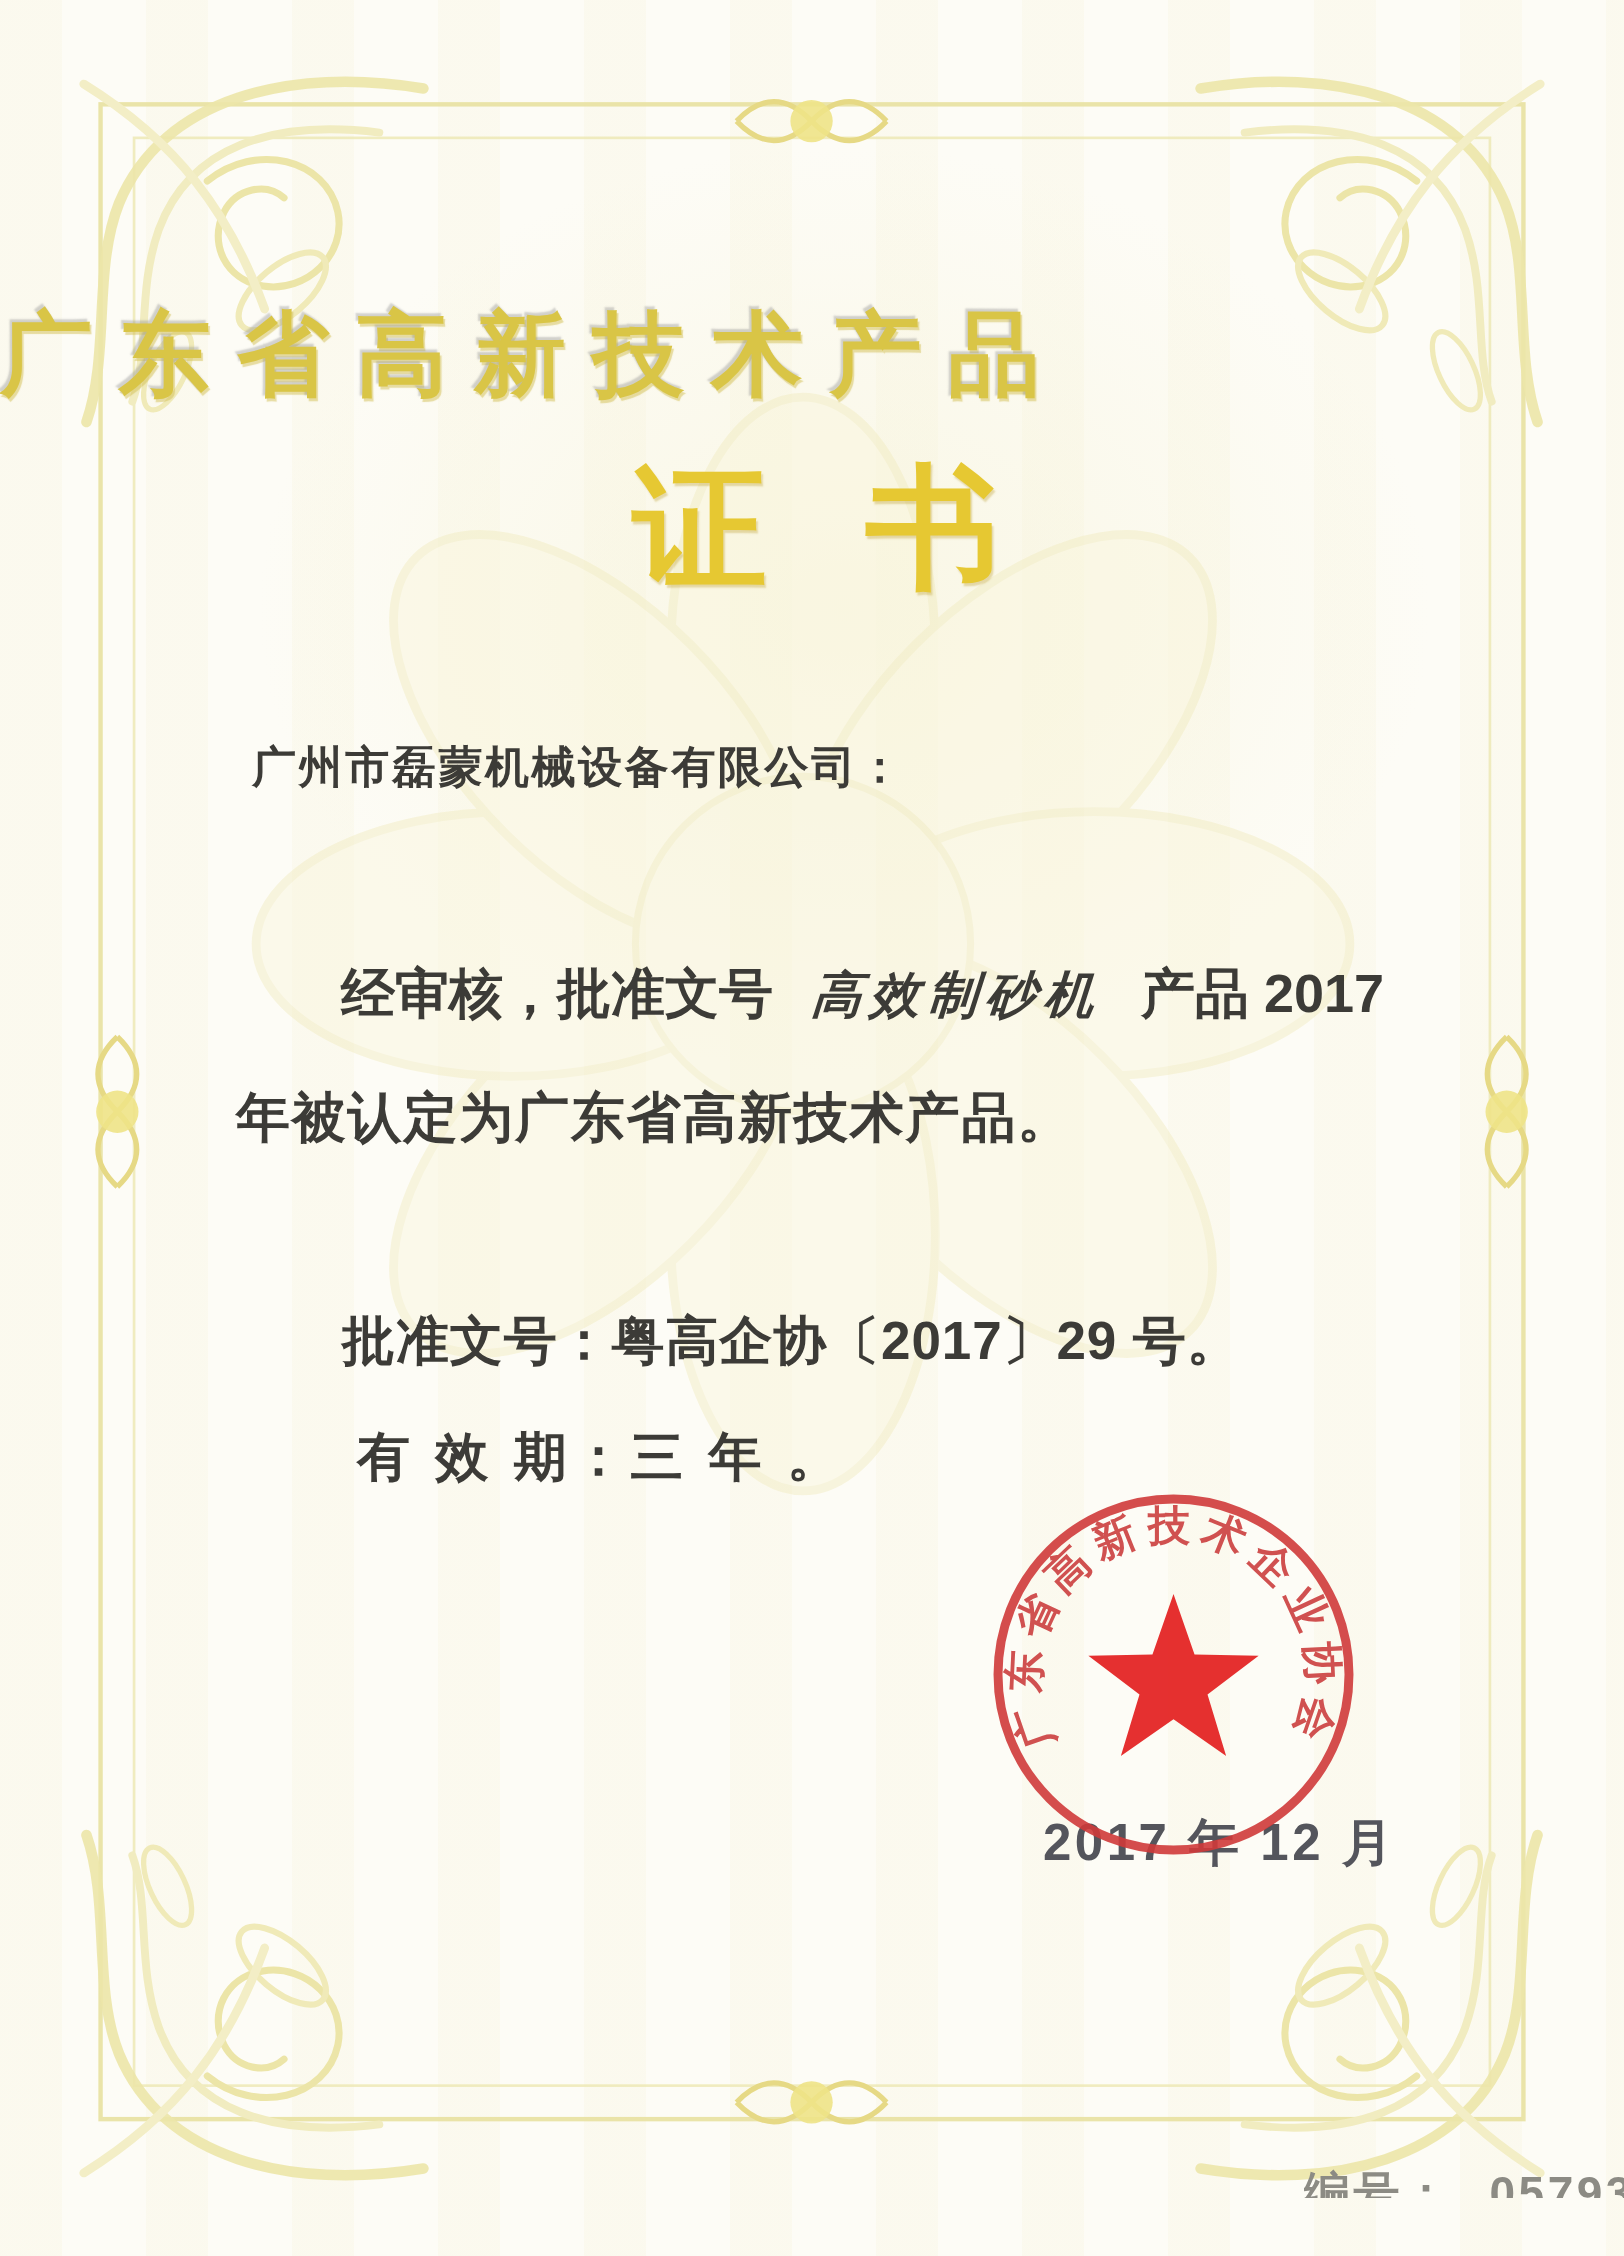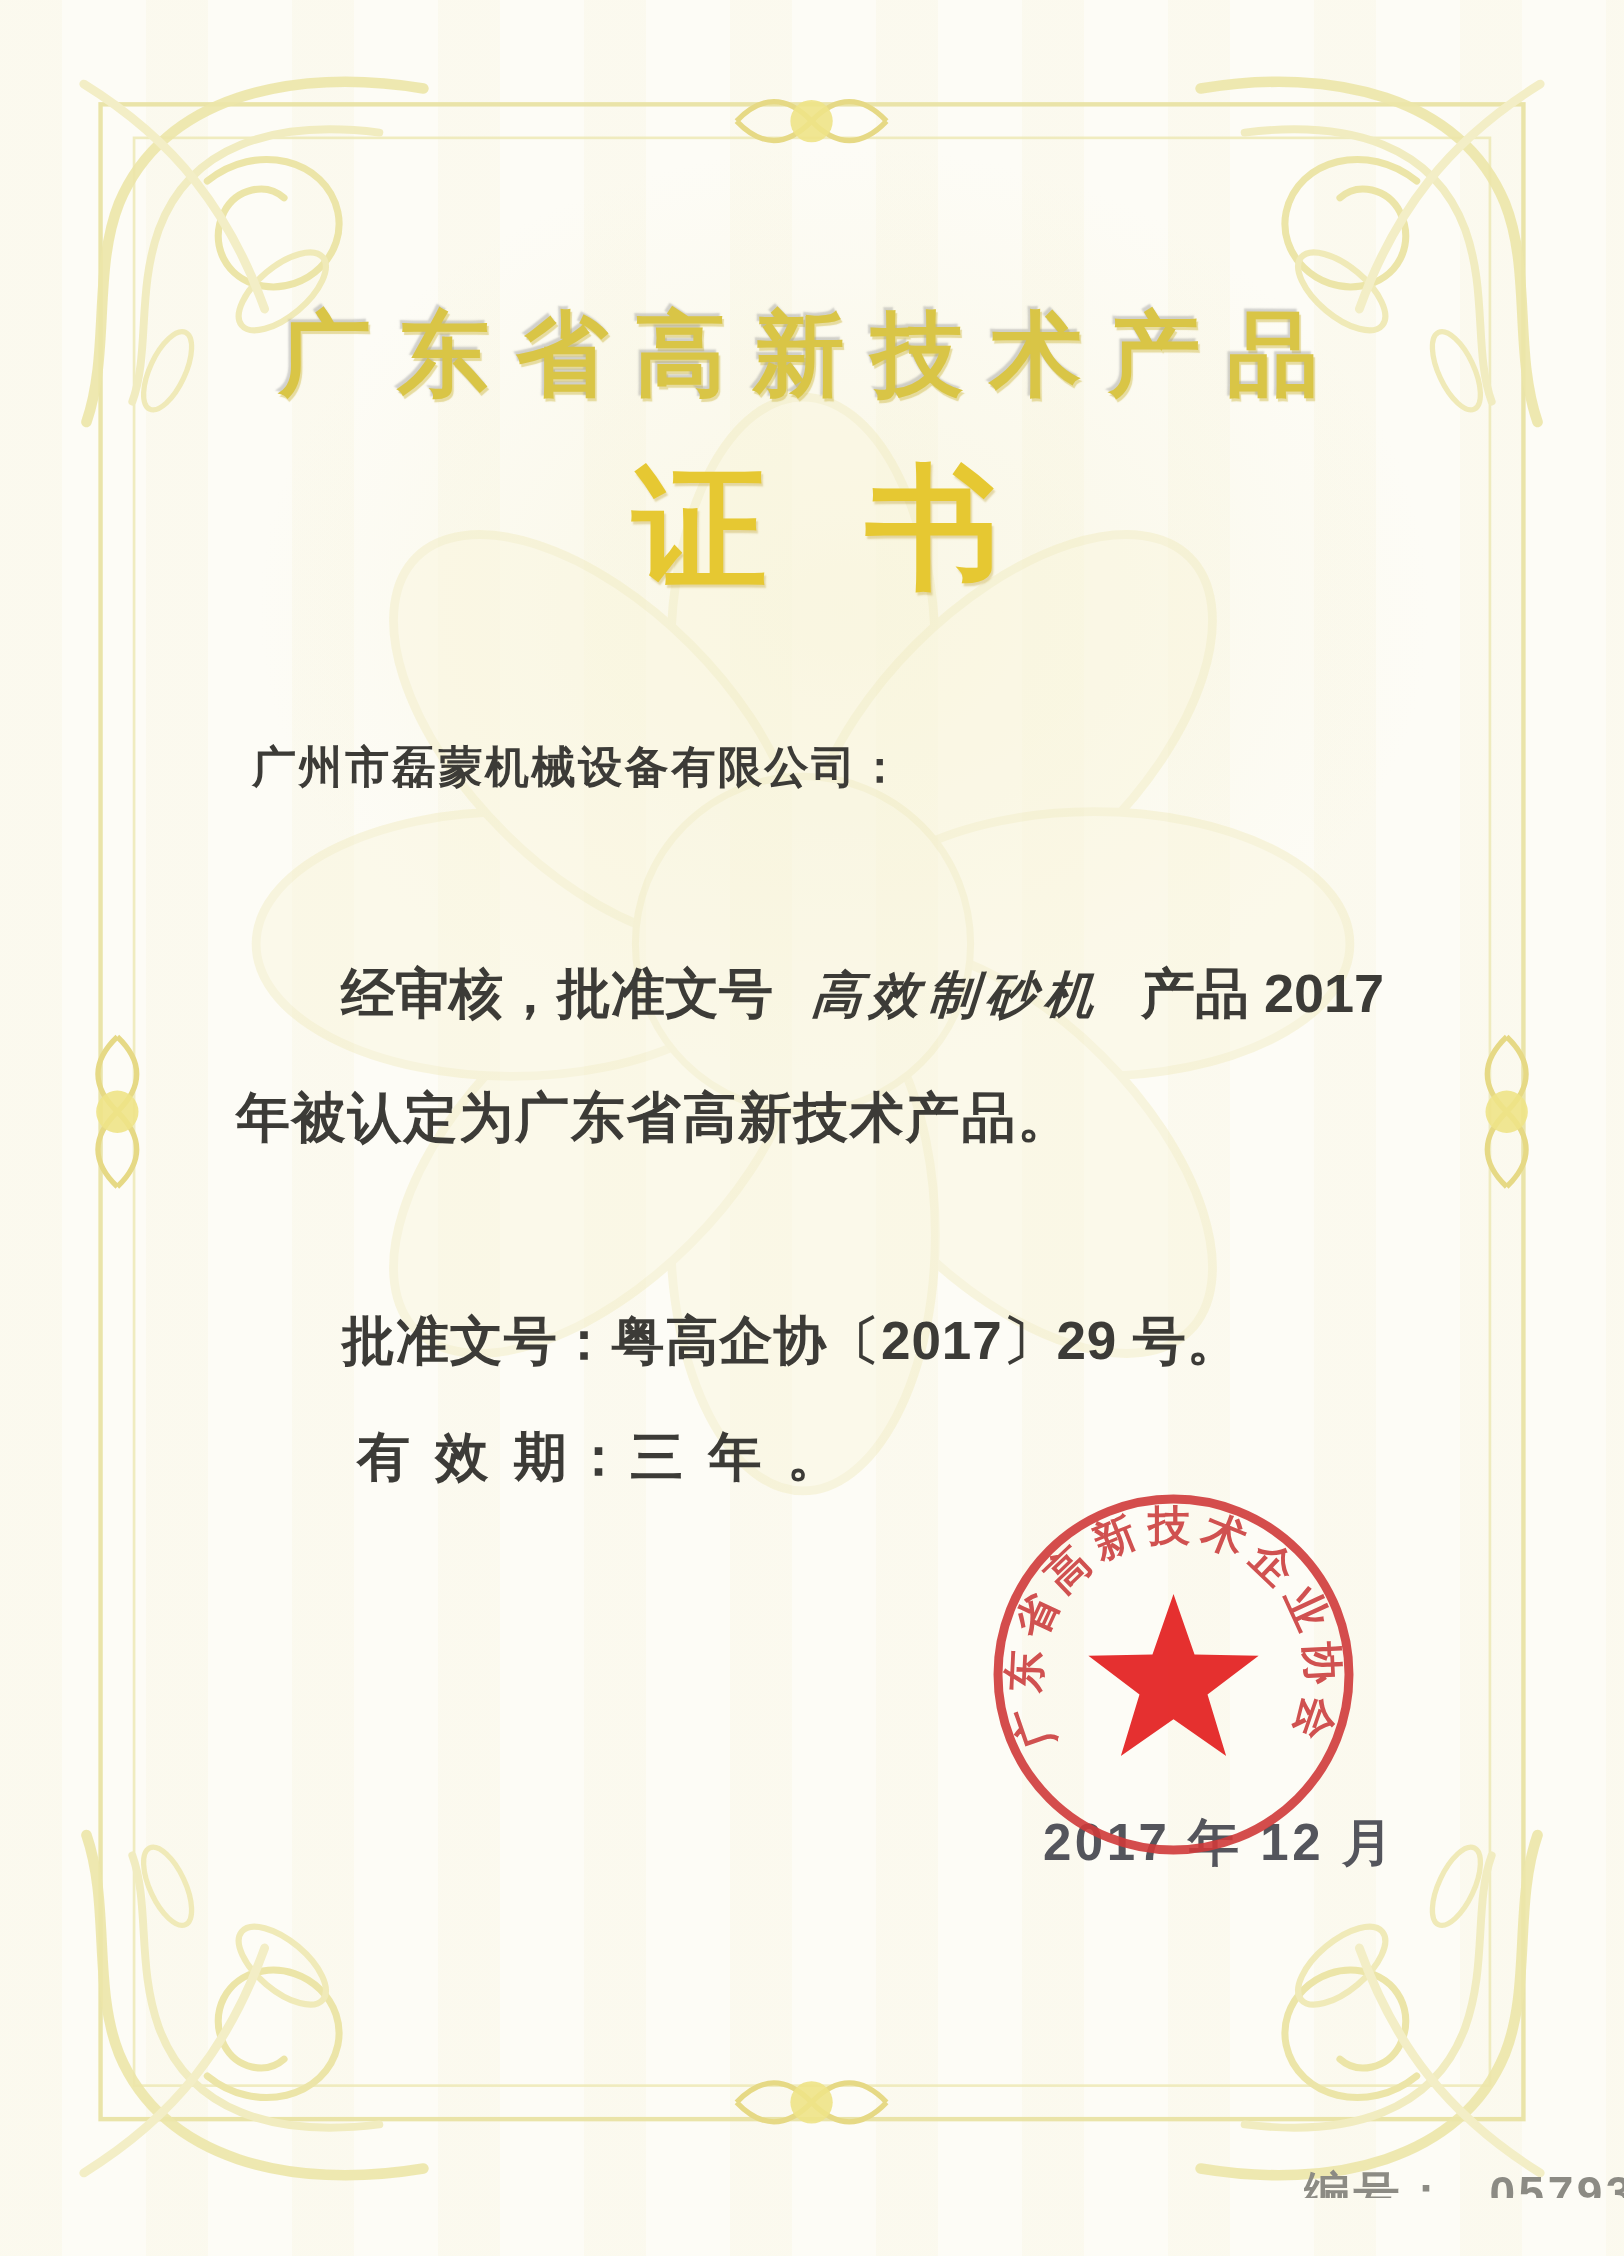--- a/index.html
+++ b/index.html
@@ -14,21 +14,20 @@
     position:absolute;inset:0;
     background:
       radial-gradient(ellipse 838px 662px at 52% 27%, rgba(246,242,214,.55), rgba(255,255,255,0) 70%),
       repeating-linear-gradient(90deg, rgba(244,239,208,.20) 0 62px, rgba(255,255,255,0) 62px 146px);
   }
   .watermark{position:absolute;left:212px;top:353px;opacity:.45;}
   .frame{position:absolute;left:0;top:0;}
 
   .title{
     position:absolute;left:0;right:0;top:293px;
-    text-align:center;
     font-size:92px;font-weight:bold;letter-spacing:26.5px;
     color:#d9c546;
     text-shadow:-2.6px -3.5px 1.8px rgba(140,140,140,.38), 1.8px 2.6px 0.9px rgba(210,190,80,.5);
     font-family:"Liberation Serif","DejaVu Serif",serif;
     white-space:nowrap;
   }
   .subtitle{
     position:absolute;left:8px;right:0;top:439px;
     text-align:center;
     font-size:134px;font-weight:bold;

